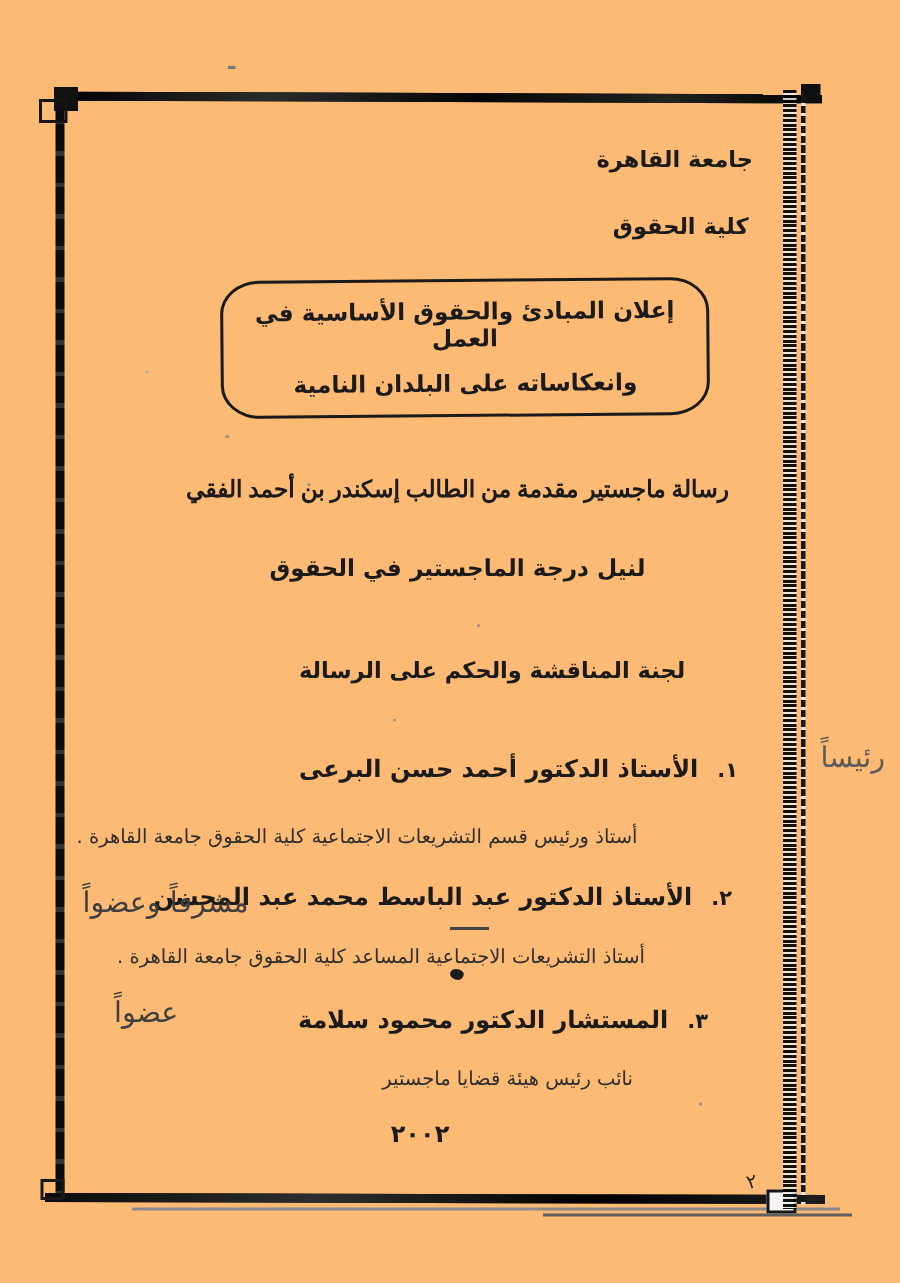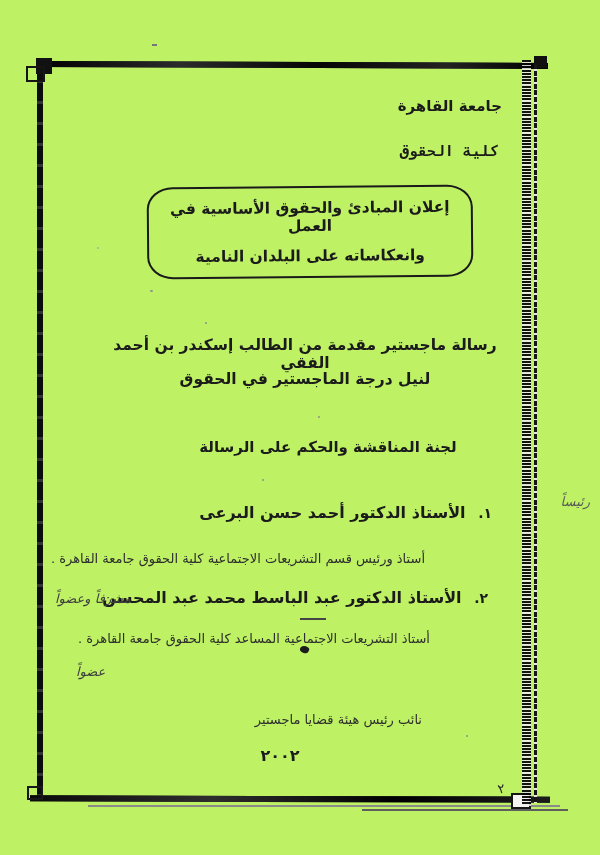--- a/index.html
+++ b/index.html
@@ -3,21 +3,21 @@
 <meta charset="utf-8">
 <style>
   html,body{margin:0;padding:0;}
   body{
     width:600px;height:855px;
     font-family:"DejaVu Sans", sans-serif;
     background:#fbfaf8;
   }
   .page{
     position:relative;width:600px;height:855px;
-    background:#bef264;overflow:hidden;color:#1b1b1b;
+    background:#fdba74;overflow:hidden;color:#1b1b1b;
   }
   .abs{position:absolute;}
   .rtl{direction:rtl;unicode-bidi:isolate;white-space:nowrap;}
 
   
   .frame-top{left:36px;top:62px;width:512px;height:6px;background:#141414;
     transform:rotate(0.2deg);
     background-image:linear-gradient(90deg,#000,#2b2b2b 28%,#050505 55%,#222 80%,#000);}
   .frame-left{left:37px;top:62px;width:6px;height:738px;
     background:repeating-linear-gradient(180deg,#0c0c0c 0 18px,#323232 18px 21px);}
@@ -37,42 +37,42 @@
   .strip-main{width:9px;height:100%;
     background-image:
       repeating-linear-gradient(180deg, rgba(5,5,5,.93) 0 2px, rgba(240,239,235,.85) 2px 3.2px),
       repeating-linear-gradient(0deg, transparent 0 6px, rgba(0,0,0,.45) 6px 7px);}
   .strip-gap{width:3px;}
   .strip-thin{width:3px;height:99%;margin-top:4px;
     background:repeating-linear-gradient(180deg,#161616 0 5px,#e6e5e1 5px 6.6px);}
 
   
   .university{top:97px;right:98px;font-size:15px;font-weight:600;letter-spacing:.4px;}
-  .faculty{top:142px;right:101px;font-size:15px;font-weight:600;letter-spacing:.4px;font-family:Liberation Mono, monospace;}
+  .faculty{top:142px;right:101px;font-size:15px;font-weight:600;letter-spacing:.4px;}
 
   .title-box{left:147px;top:186px;width:322px;height:88px;
     border:2.5px solid #1a1a1a;border-radius:26px/22px;
     transform:rotate(-0.5deg);
     display:flex;flex-direction:column;justify-content:space-evenly;}
   .title-line{text-align:center;font-weight:bold;font-size:15.5px;}
 
   .thesis-line{left:88px;width:434px;text-align:center;font-weight:bold;font-size:15.5px;}
-  .thesis-line1{top:336px;}
+  .thesis-line1{top:317px;font-family:Liberation Serif, serif;}
   .thesis-line2{top:370px;}
 
   .committee-heading{left:180px;width:296px;top:438px;text-align:center;
     font-weight:bold;font-size:15px;}
 
   .name-line{font-size:16px;font-weight:bold;}
   .name-line .num{font-size:14px;margin-left:7px;}
   .m1-line{top:503px;right:108px;}
   .m2-line{top:588px;right:112px;}
   .m3-line{top:670px;right:128px;}
 
-  .role{font-size:13px;color:#3f3f3f;font-style:italic;}
+  .role{font-size:19px;color:#3f3f3f;}
   .role1{top:494px;right:10px;color:#5a5a5a;}
   .role2{top:591px;left:55px;}
   .role3{top:664px;left:76px;text-align:center;}
 
   .desc{font-size:13px;color:#2e2e2e;}
   .desc1{top:551px;right:175px;}
   .desc2{top:631px;right:170px;}
   .desc3{top:712px;right:178px;}
 
   .year{top:746px;left:225px;width:110px;text-align:center;
@@ -138,20 +138,24 @@
 
   <div class="abs rtl name-line m2-line">
     <span class="num">٢.</span>
     <span>الأستاذ الدكتور عبد الباسط محمد عبد المحسن</span>
   </div>
   <div class="abs rtl role role2">مشرفاً وعضواً</div>
   <div class="abs rtl desc desc2">أستاذ التشريعات الاجتماعية المساعد كلية الحقوق جامعة القاهرة .</div>
   <div class="abs dash-under"></div>
   <div class="abs ink-blot"></div>
 
+  <div class="abs rtl name-line m3-line">
+    <span class="num">٣.</span>
+    <span>المستشار الدكتور محمود سلامة</span>
+  </div>
   <div class="abs rtl role role3">عضواً</div>
   <div class="abs rtl desc desc3">نائب رئيس هيئة قضايا ماجستير</div>
 
   <div class="abs year">٢٠٠٢</div>
   <div class="abs page-mark">٢</div>
 
   <div class="speck s1"></div>
   <div class="speck s2"></div>
   <div class="speck s3"></div>
   <div class="speck s4"></div>

